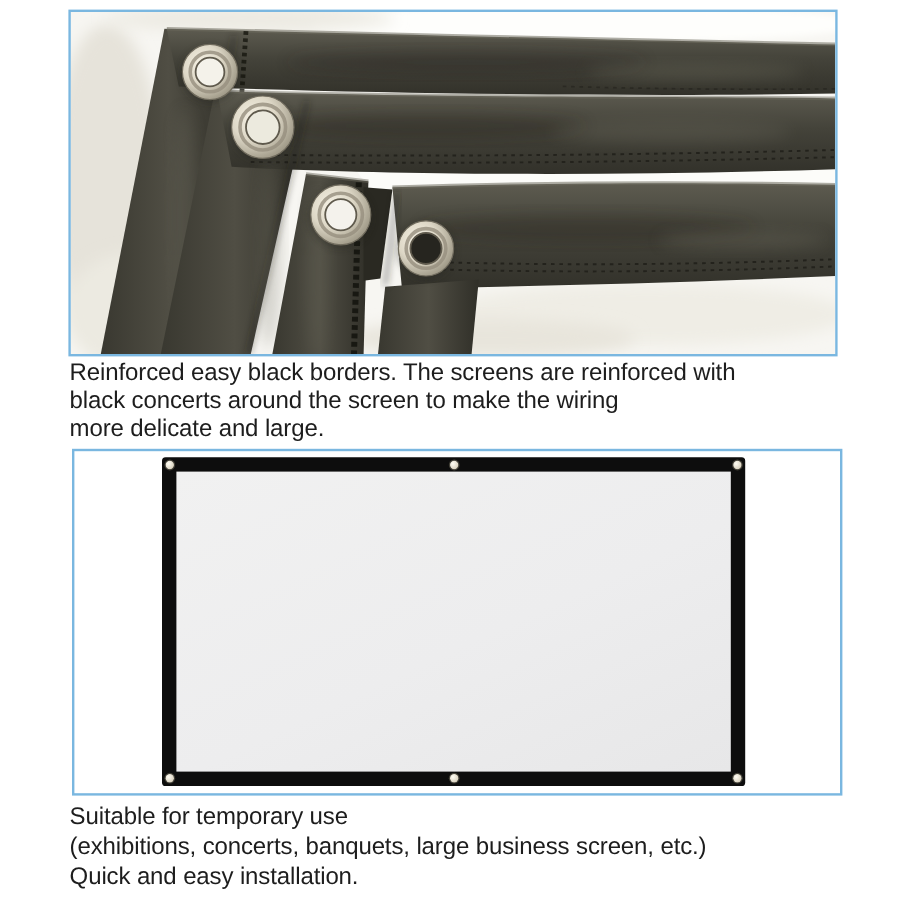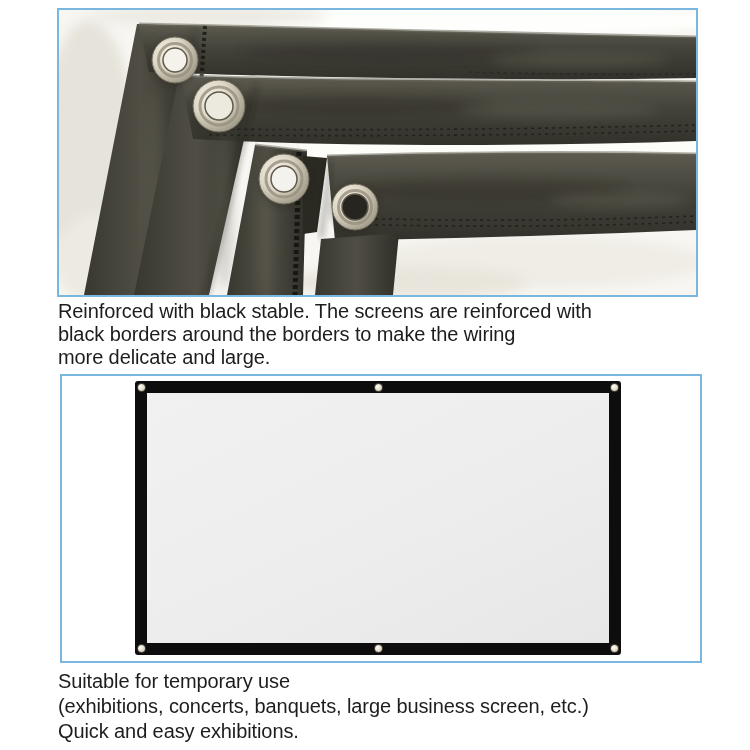--- a/index.html
+++ b/index.html
@@ -156,36 +156,36 @@
       <g>
         <circle cx="296" cy="199" r="24" fill="#22211c" opacity="0.35" filter="url(#soft2)"></circle>
         <circle cx="296" cy="197" r="23" fill="url(#silver)" stroke="#716c5e" stroke-width="1"></circle>
         <circle cx="296" cy="197" r="16.5" fill="none" stroke="#968f7e" stroke-width="3" opacity="0.8"></circle>
         <circle cx="296" cy="197" r="13" fill="#26251f" stroke="#5f5a4d" stroke-width="1.5"></circle>
       </g>
     </svg>
   </figure>
 
   <div class="caption caption1">
-    <div>Reinforced with black stable. The screens are reinforced with</div>
-    <div>black borders around the borders to make the wiring</div>
+    <div>Reinforced easy black borders. The screens are reinforced with</div>
+    <div>black concerts around the screen to make the wiring</div>
     <div>more delicate and large.</div>
   </div>
 
   <figure class="photo photo2">
     <div class="screen">
       <div class="screen-surface"></div>
       <span class="dot d-tl"></span>
       <span class="dot d-tm"></span>
       <span class="dot d-tr"></span>
       <span class="dot d-bl"></span>
       <span class="dot d-bm"></span>
       <span class="dot d-br"></span>
     </div>
   </figure>
 
   <div class="caption caption2">
     <div>Suitable for temporary use</div>
     <div>(exhibitions, concerts, banquets, large business screen, etc.)</div>
-    <div>Quick and easy exhibitions.</div>
+    <div>Quick and easy installation.</div>
   </div>
 
 </div>
 
 </body></html>

